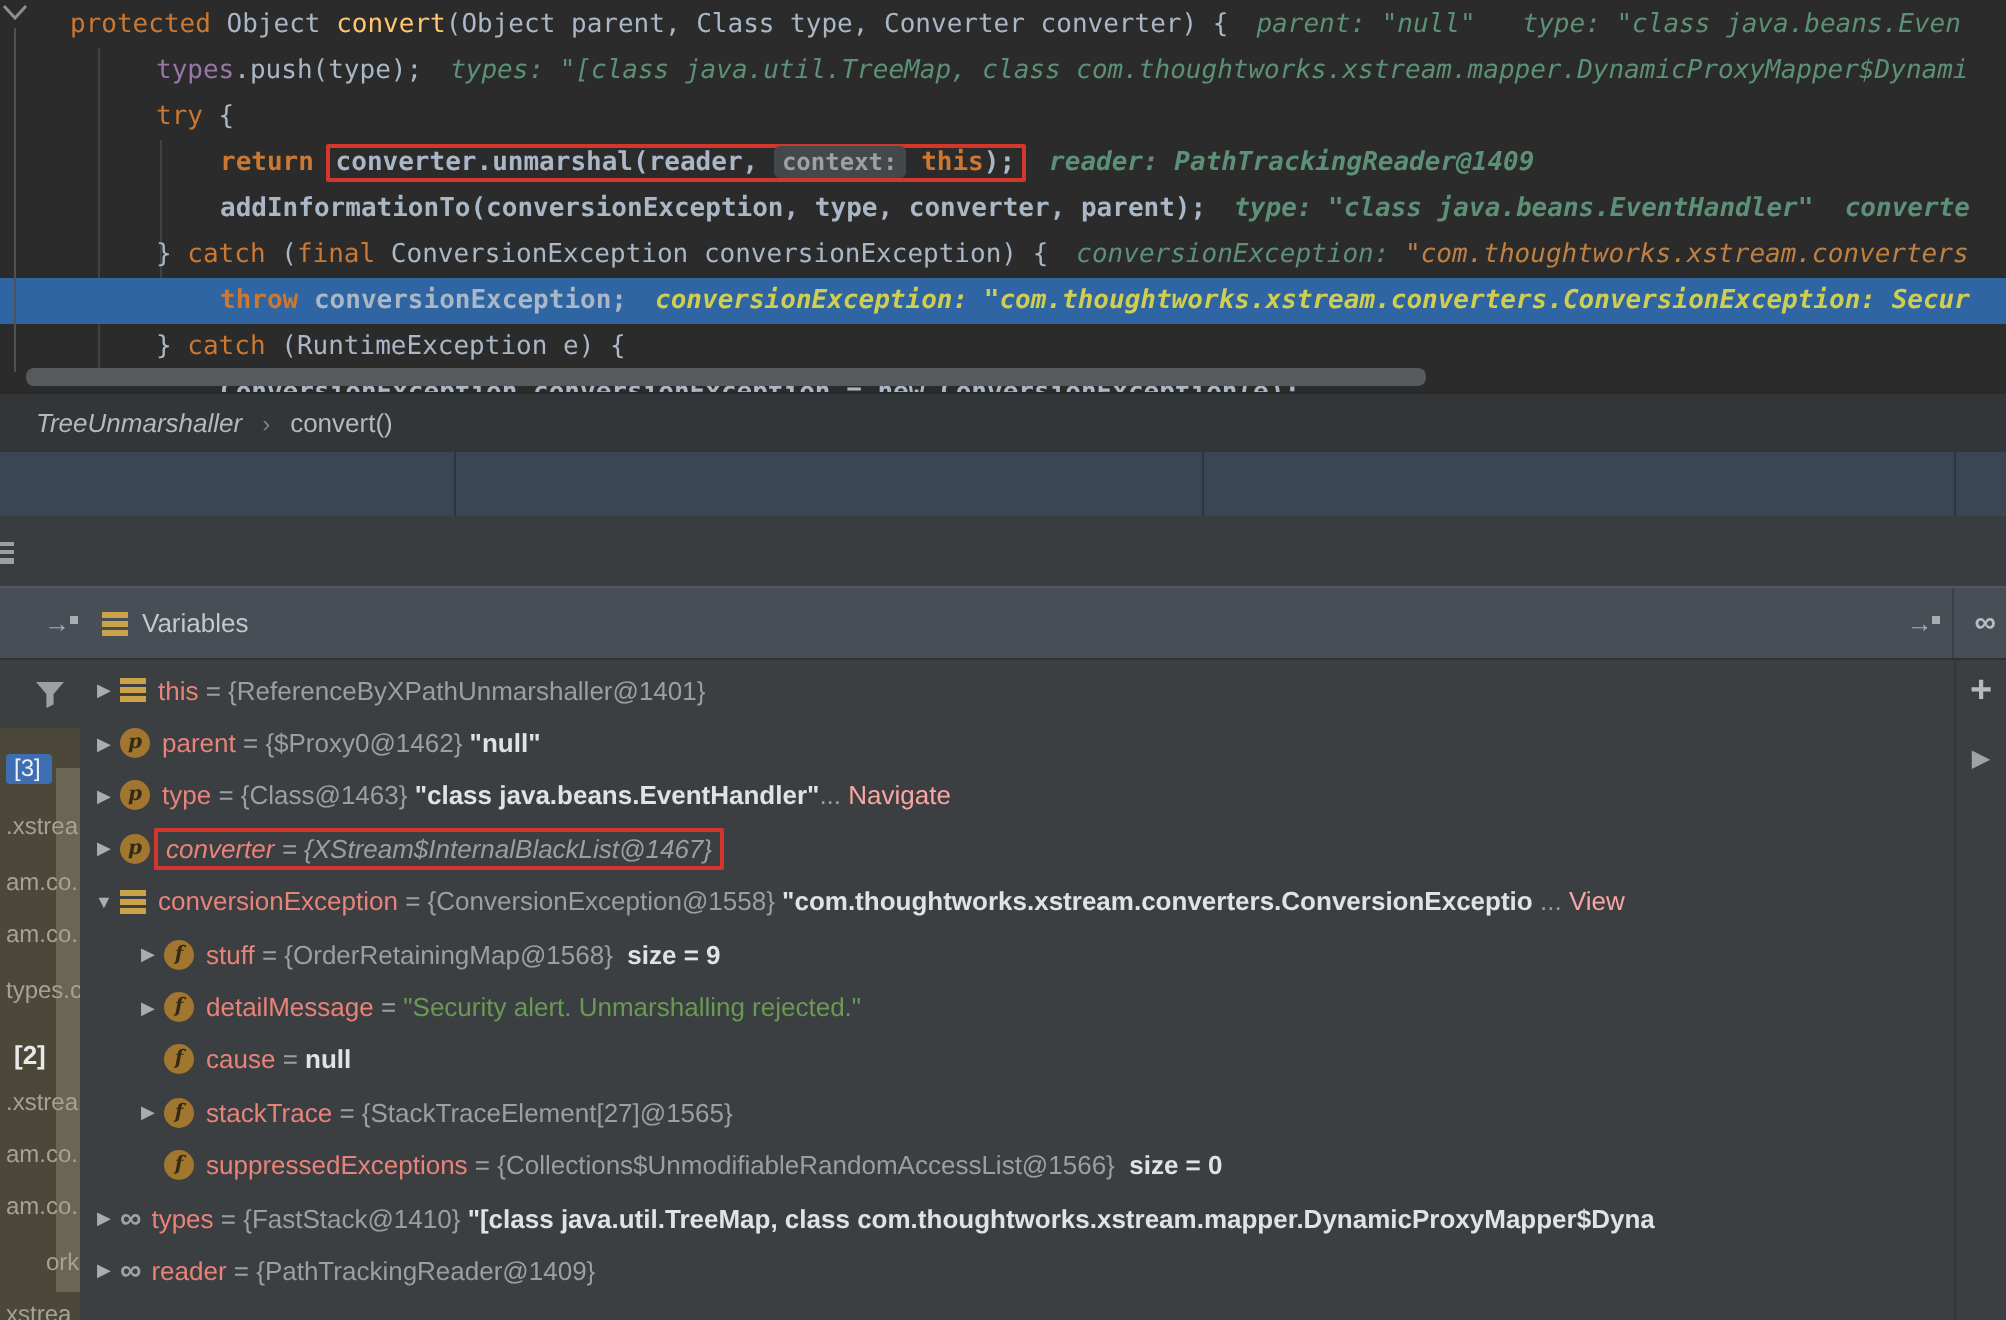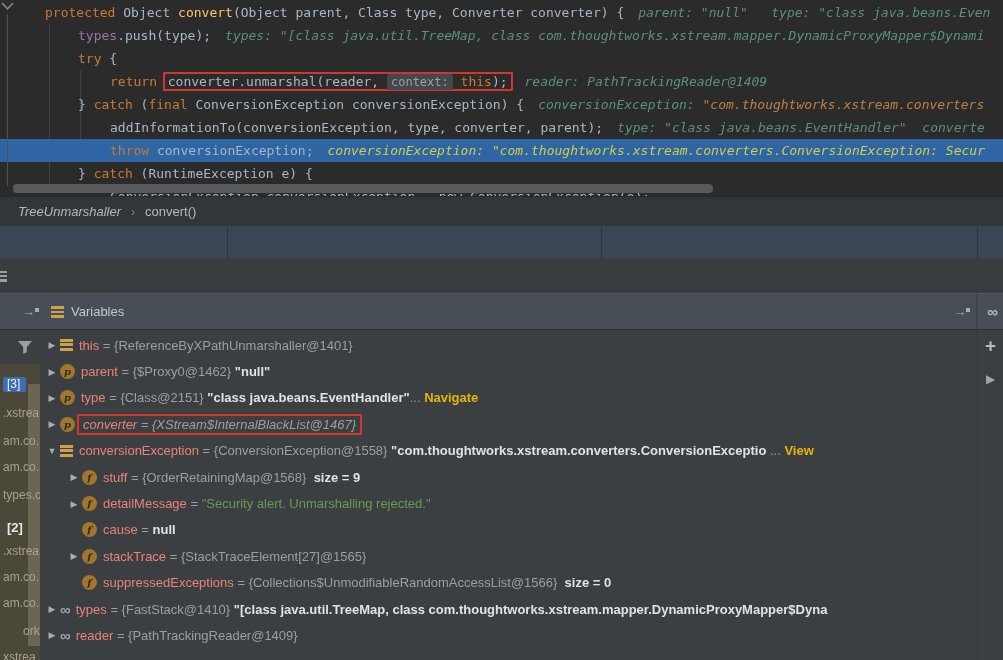--- a/index.html
+++ b/index.html
@@ -8,23 +8,23 @@
   
   .editor{position:absolute;left:0;top:0;width:1003px;height:196px;background:#2b2b2b;overflow:hidden;}
   .exec-band{position:absolute;left:0;top:139px;width:1003px;height:23px;background:#2e65a2;}
   .indent-guide{position:absolute;width:1px;background:#3d4245;}
   .g1{left:49px;top:24px;height:160px;}
   .g2{left:80px;top:70px;height:92px;}
   .fold-line{position:absolute;left:7px;top:14px;width:1px;height:172px;background:#4e5254;}
   .fold-chevron{position:absolute;left:0px;top:1px;}
   #code-lines{position:absolute;left:0;top:1px;width:1003px;}
   .code-line{position:relative;height:23px;line-height:23px;white-space:pre;overflow:hidden;
-             font-family:"DejaVu Sans Mono",monospace;font-size:13px;padding-left:45px;color:#a9b7c6;}
+             font-family:"DejaVu Sans Mono",monospace;font-size:13px;padding-left:35px;color:#a9b7c6;}
   .ind1{padding-left:78px;}
-  .ind2{padding-left:110px;}
+  .ind2{padding-left:110px;font-weight:bold;}
   .tk-kw{color:#cc7832;}
   .tk-pl{color:#a9b7c6;}
   .tk-me{color:#ffc66d;}
   .tk-fld{color:#9876aa;}
   .tk-chip{background:#45484a;color:#9da1a4;border-radius:3px;padding:1px 4px;font-size:12px;}
   .tk-hg{color:#5c9178;font-style:italic;margin-left:14px;}
   .tk-ho{color:#c08042;font-style:italic;}
   .tk-hy{color:#cfce4e;font-style:italic;margin-left:14px;}
   .redbox{border:2px solid #d3362b;border-radius:1px;padding:0 3px;margin:0 -2px;}
   .hscrollbar{position:absolute;left:13px;top:184px;width:700px;height:9px;border-radius:4px;background:#58595b;}
@@ -68,21 +68,21 @@
   .vrow.lvl0{padding-left:4px;}
   .vrow.lvl1{padding-left:26px;}
   .ic{flex:0 0 auto;margin-right:6px;}
   .ic-circle{display:inline-flex;align-items:center;justify-content:center;width:15px;height:15px;border-radius:50%;
              background:#a1762e;color:#332b18;font-size:10px;font-weight:bold;font-family:"DejaVu Serif",serif;font-style:italic;}
   .ic-oo2{color:#9fa3a6;font-size:15px;font-weight:bold;letter-spacing:-1px;line-height:15px;}
   .vname{color:#e8837a;}
   .p-gray{color:#9b9fa3;}
   .p-white{color:#e0e3e6;font-weight:600;}
   .p-green{color:#6a9955;}
-  .p-link{color:#eab308;cursor:pointer;font-weight:bold;}
+  .p-link{color:#fca5a5;cursor:pointer;}
   .vbox{border:2px solid #d3362b;border-radius:1px;padding:1px 4px;margin-left:-4px;display:inline-flex;align-items:center;font-style:italic;}
   .right-toolbar{position:absolute;left:977px;top:0px;width:26px;height:330px;background:#3c3f41;
                  border-left:1px solid #34373a;box-sizing:border-box;}
   .rt-plus{position:absolute;left:0;top:6px;width:100%;text-align:center;color:#b6babd;font-size:19px;font-weight:bold;line-height:20px;cursor:default;}
   .rt-play{position:absolute;left:0;top:42px;width:100%;text-align:center;color:#9fa3a6;font-size:12px;cursor:default;}
 </style>
 </head>
 <body>
 
 <div class="screen">
@@ -93,22 +93,22 @@
     <div class="exec-band"></div>
     <div class="fold-line"></div>
     <svg class="fold-chevron" width="15" height="13">
       <path d="M2 2 L7.5 8 L13 2" fill="none" stroke="#8a8e90" stroke-width="1.5"></path>
     </svg>
     <div id="code-lines">
         <div class="code-line ind0"><span class="tk-kw">protected </span><span class="tk-pl">Object </span><span class="tk-me">convert</span><span class="tk-pl">(Object parent, Class type, Converter converter) {</span><span class="tk-hg">parent: "null"   type: "class java.beans.Even</span></div>
         <div class="code-line ind1"><span class="tk-fld">types</span><span class="tk-pl">.push(type);</span><span class="tk-hg">types: "[class java.util.TreeMap, class com.thoughtworks.xstream.mapper.DynamicProxyMapper$Dynami</span></div>
         <div class="code-line ind1"><span class="tk-kw">try</span><span class="tk-pl"> {</span></div>
         <div class="code-line ind2"><span class="tk-kw">return </span><span class="redbox"><span class="tk-pl">converter.unmarshal(reader, </span><span class="tk-chip">context:</span><span class="tk-kw"> this</span><span class="tk-pl">);</span></span><span class="tk-hg">reader: PathTrackingReader@1409</span></div>
+        <div class="code-line ind2"><span class="tk-pl">addInformationTo(conversionException, type, converter, parent);</span><span class="tk-hg">type: "class java.beans.EventHandler"  converte</span></div>
         <div class="code-line ind1"><span class="tk-pl">} </span><span class="tk-kw">catch</span><span class="tk-pl"> (</span><span class="tk-kw">final</span><span class="tk-pl"> ConversionException conversionException) {</span><span class="tk-hg">conversionException: </span><span class="tk-ho">"com.thoughtworks.xstream.converters</span></div>
-        <div class="code-line ind2"><span class="tk-pl">addInformationTo(conversionException, type, converter, parent);</span><span class="tk-hg">type: "class java.beans.EventHandler"  converte</span></div>
         <div class="code-line ind2 exec"><span class="tk-kw">throw</span><span class="tk-pl"> conversionException;</span><span class="tk-hy">conversionException: "com.thoughtworks.xstream.converters.ConversionException: Secur</span></div>
         <div class="code-line ind1"><span class="tk-pl">} </span><span class="tk-kw">catch</span><span class="tk-pl"> (RuntimeException e) {</span></div>
         <div class="code-line ind2"><span class="tk-pl">ConversionException conversionException = new ConversionException(e);</span></div>
       </div>
     <div class="hscrollbar"></div>
   </div>
 
   <div class="breadcrumbs">
     <span class="crumb first">TreeUnmarshaller</span>
     <span class="crumb-sep">›</span>
@@ -153,21 +153,21 @@
           <div class="strip-item" style="top: 180px;">.xstrea</div>
           <div class="strip-item" style="top: 206px;">am.co.</div>
           <div class="strip-item" style="top: 232px;">am.co.</div>
           <div class="strip-item" style="top: 260px; margin-left: 20px;">orks.x.</div>
           <div class="strip-item" style="top: 286px;">xstrea</div>
         </div>
     </div>
     <div class="rows" id="var-rows">
         <div class="vrow lvl0"><span class="tw">▶</span><span class="ic ic-bars"></span><span class="vname">this</span><span class="p-gray"> = {ReferenceByXPathUnmarshaller@1401}</span></div>
         <div class="vrow lvl0"><span class="tw">▶</span><span class="ic ic-circle">p</span><span class="vname">parent</span><span class="p-gray"> = {$Proxy0@1462} </span><span class="p-white">"null"</span></div>
-        <div class="vrow lvl0"><span class="tw">▶</span><span class="ic ic-circle">p</span><span class="vname">type</span><span class="p-gray"> = {Class@2151} </span><span class="p-white">"class java.beans.EventHandler"</span><span class="p-gray">... </span><span class="p-link">Navigate</span></div>
+        <div class="vrow lvl0"><span class="tw">▶</span><span class="ic ic-circle">p</span><span class="vname">type</span><span class="p-gray"> = {Class@1463} </span><span class="p-white">"class java.beans.EventHandler"</span><span class="p-gray">... </span><span class="p-link">Navigate</span></div>
         <div class="vrow lvl0"><span class="tw">▶</span><span class="ic ic-circle">p</span><span class="vbox"><span class="vname">converter</span><span class="p-gray"> = {XStream$InternalBlackList@1467}</span></span></div>
         <div class="vrow lvl0"><span class="tw">▼</span><span class="ic ic-bars"></span><span class="vname">conversionException</span><span class="p-gray"> = {ConversionException@1558} </span><span class="p-white">"com.thoughtworks.xstream.converters.ConversionExceptio</span><span class="p-gray"> ... </span><span class="p-link">View</span></div>
         <div class="vrow lvl1"><span class="tw">▶</span><span class="ic ic-circle">f</span><span class="vname">stuff</span><span class="p-gray"> = {OrderRetainingMap@1568}  </span><span class="p-white">size = 9</span></div>
         <div class="vrow lvl1"><span class="tw">▶</span><span class="ic ic-circle">f</span><span class="vname">detailMessage</span><span class="p-gray"> = </span><span class="p-green">"Security alert. Unmarshalling rejected."</span></div>
         <div class="vrow lvl1"><span class="tw"></span><span class="ic ic-circle">f</span><span class="vname">cause</span><span class="p-gray"> = </span><span class="p-white">null</span></div>
         <div class="vrow lvl1"><span class="tw">▶</span><span class="ic ic-circle">f</span><span class="vname">stackTrace</span><span class="p-gray"> = {StackTraceElement[27]@1565}</span></div>
         <div class="vrow lvl1"><span class="tw"></span><span class="ic ic-circle">f</span><span class="vname">suppressedExceptions</span><span class="p-gray"> = {Collections$UnmodifiableRandomAccessList@1566}  </span><span class="p-white">size = 0</span></div>
         <div class="vrow lvl0"><span class="tw">▶</span><span class="ic ic-oo2">∞</span><span class="vname">types</span><span class="p-gray"> = {FastStack@1410} </span><span class="p-white">"[class java.util.TreeMap, class com.thoughtworks.xstream.mapper.DynamicProxyMapper$Dyna</span></div>
         <div class="vrow lvl0"><span class="tw">▶</span><span class="ic ic-oo2">∞</span><span class="vname">reader</span><span class="p-gray"> = {PathTrackingReader@1409}</span></div>
       </div>

